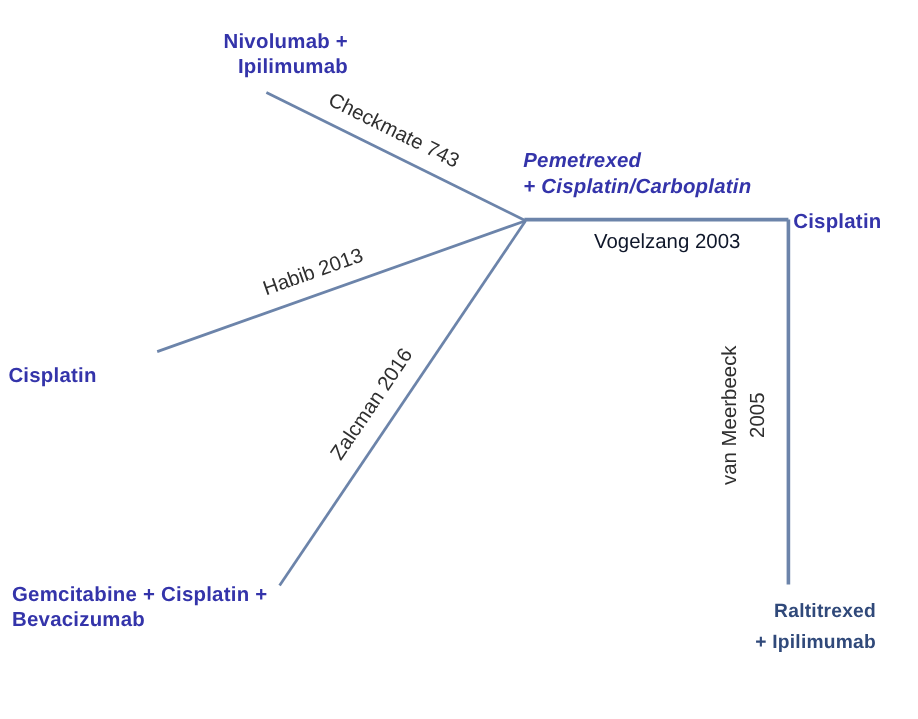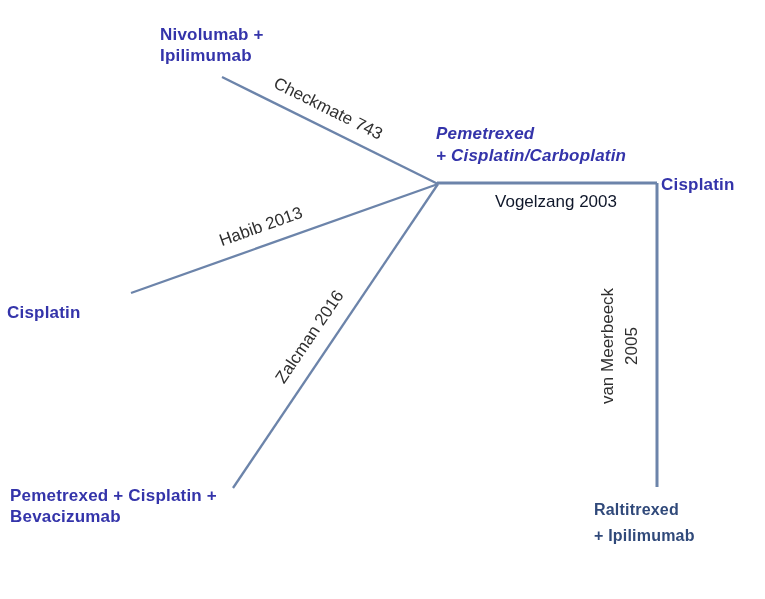--- a/index.html
+++ b/index.html
@@ -17,21 +17,21 @@
     width: 765px; height: 599px;
   }
   .node {
     position: absolute;
     font-weight: bold;
     font-size: 17px;
     line-height: 21px;
     white-space: nowrap;
     letter-spacing: 0.2px;
   }
-  .node.center { text-align: left; }
+  .node.center { text-align: right; }
   .node.big {
     font-size: 16px;
     line-height: 26px;
   }
   .edge-label {
     position: absolute;
     font-size: 17px;
     line-height: 20px;
     white-space: nowrap;
     transform: translate(-50%, -50%) rotate(var(--rot, 0deg));
@@ -67,21 +67,21 @@
 
   <div class="node" style="left: 661px; top: 174px; color: rgb(52, 52, 170);">
     <div>Cisplatin</div>
   </div>
 
   <div class="node" style="left: 7px; top: 302px; line-height: 22px; color: rgb(52, 52, 170);">
     <div>Cisplatin</div>
   </div>
 
   <div class="node" style="left: 10px; top: 485px; color: rgb(52, 52, 170);">
-    <div>Pemetrexed + Cisplatin +</div>
+    <div>Gemcitabine + Cisplatin +</div>
     <div>Bevacizumab</div>
   </div>
 
   <div class="node center big alt" style="left: 594px; top: 497px; width: 136px; color: rgb(48, 73, 122);">
     <div>Raltitrexed</div>
     <div>+ Ipilimumab</div>
   </div>
 
   <div class="edge-label" style="left: 328px; top: 109px; --rot: 26.5deg; color: rgb(47, 47, 47);">Checkmate 743</div>
 

